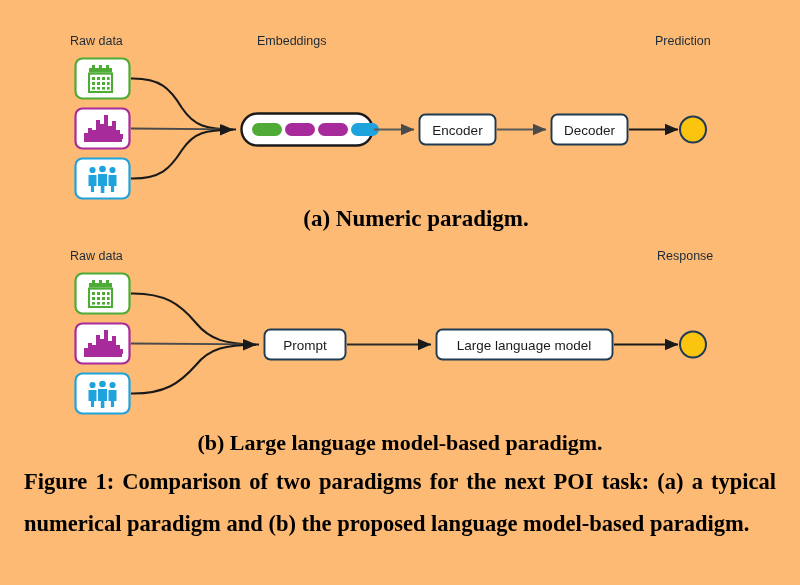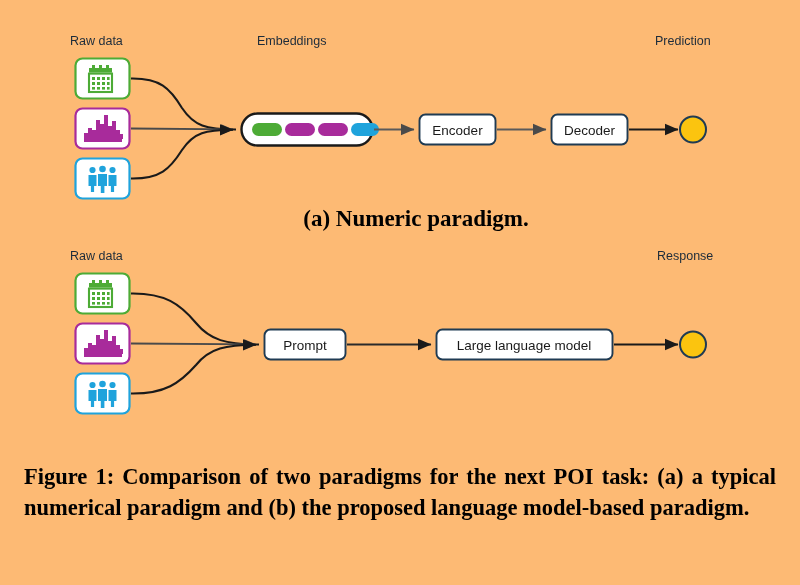--- a/index.html
+++ b/index.html
@@ -52,21 +52,21 @@
     font-size: 22px;
   }
   #figure-caption {
     position: absolute;
     left: 24px;
     top: 461px;
     width: 752px;
     font-family: "Liberation Serif", serif;
     font-weight: bold;
     font-size: 22.5px;
-    line-height: 31px;
+    line-height: 42px;
     color: #000000;
     text-align: justify;
     text-align-last: left;
   }
 </style>
 </head>
 <body>
 
 <div id="page">
 
@@ -252,16 +252,17 @@
       <text class="node-label" x="524" y="127.5" text-anchor="middle">Large language model</text>
     </g>
 
     <path d="M614,122.5 L678,122.5" fill="none" stroke="#1a1a1a" stroke-width="2.1" marker-end="url(#arrowDarkB)"></path>
 
     <g>
       <circle cx="693" cy="122.5" r="13" fill="#FBC40F" stroke="#1F3B53" stroke-width="2"></circle>
     </g>
   </svg>
 
+  <div class="caption" id="caption-b">(b) Large language model-based paradigm.</div>
 
   <div id="figure-caption">Figure 1: Comparison of two paradigms for the next POI task: (a) a typical numerical paradigm and (b) the proposed language model-based paradigm.</div>
 
 </div>
 
 </body></html>

